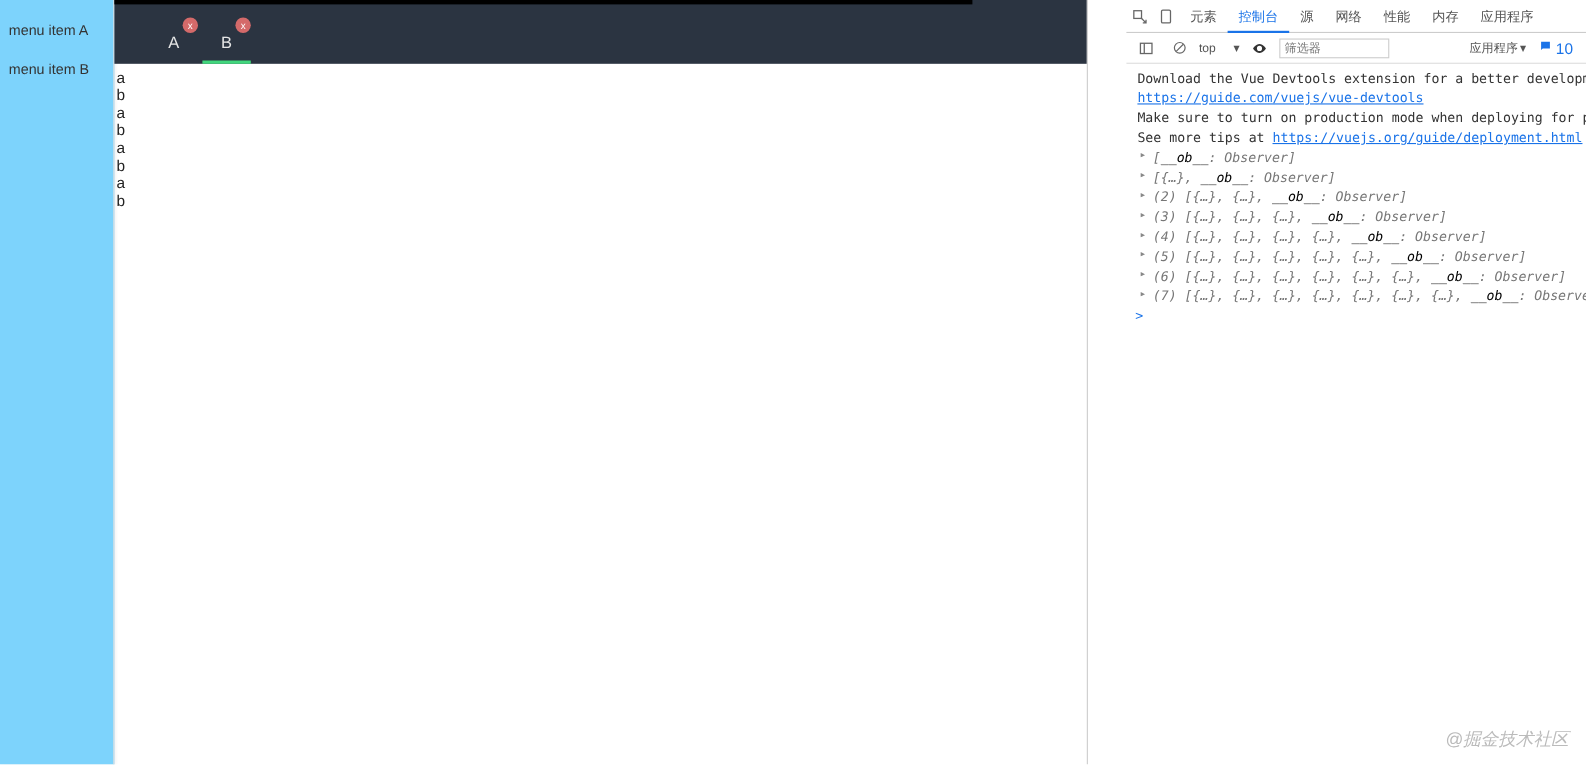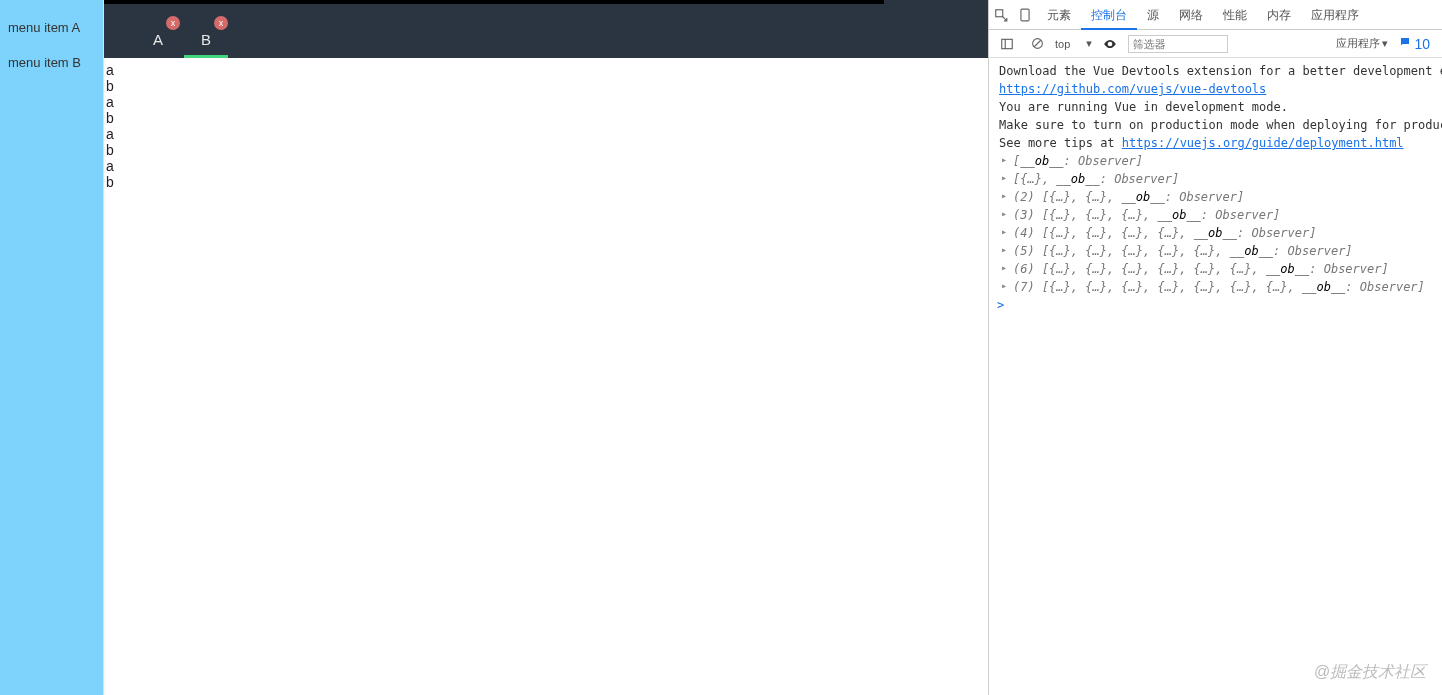--- a/index.html
+++ b/index.html
@@ -90,20 +90,21 @@
   .content div { height: 16px; }
 
   
   .devtools {
     width: 454px;
     border-left: 1px solid #ccc;
     display: flex;
     flex-direction: column;
     font-size: 12px;
     position: relative;
+    padding-left: 35px;
   }
   .dt-tabs {
     height: 30px;
     border-bottom: 1px solid #ccc;
     display: flex;
     align-items: center;
   }
   .dt-icon {
     width: 24px;
     height: 22px;
@@ -297,23 +298,22 @@
         </svg>
       <span>10</span>
     </div>
   </div>
 
   <div class="dt-console">
     <div class="log-msg">
       <span>Download the Vue Devtools extension for a better development expe</span>
     </div>
     <div class="log-msg">
-      <span class="log-link">https://github.com/vuejs/vue-devtools</span>
-    </div>
-    <div class="log-msg">You are running Vue in development mode.</div>
+      <span class="log-link">https://guide.com/vuejs/vue-devtools</span>
+    </div>
     <div class="log-msg">Make sure to turn on production mode when deploying for productio</div>
     <div class="log-msg">
       <span>See more tips at </span><span class="log-link">https://vuejs.org/guide/deployment.html</span>
     </div>
     <div id="obj-logs">
         <div class="log-obj">[<span class="ob-key">__ob__</span>: Observer]</div>
         <div class="log-obj">[{…}, <span class="ob-key">__ob__</span>: Observer]</div>
         <div class="log-obj">(2) [{…}, {…}, <span class="ob-key">__ob__</span>: Observer]</div>
         <div class="log-obj">(3) [{…}, {…}, {…}, <span class="ob-key">__ob__</span>: Observer]</div>
         <div class="log-obj">(4) [{…}, {…}, {…}, {…}, <span class="ob-key">__ob__</span>: Observer]</div>

